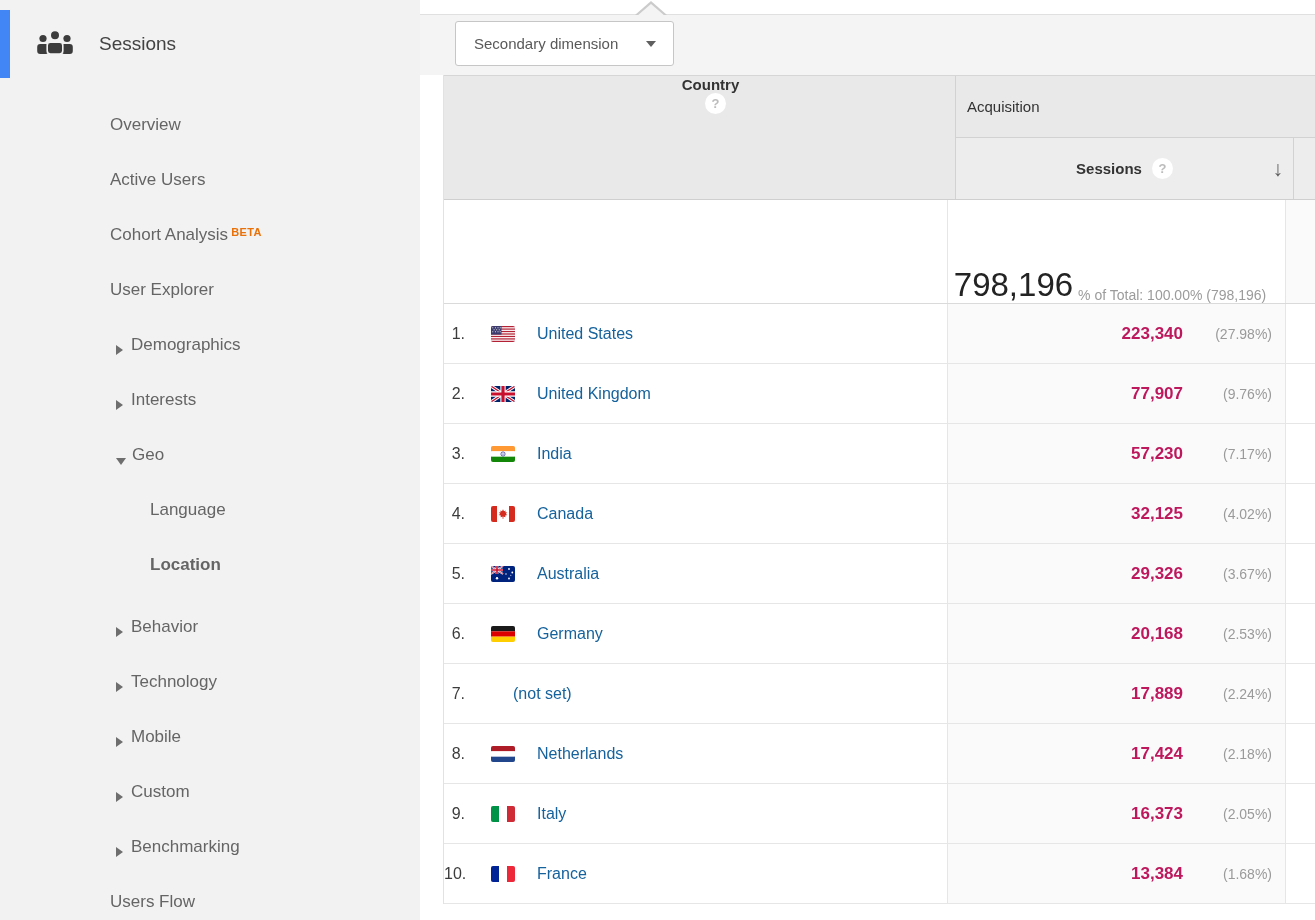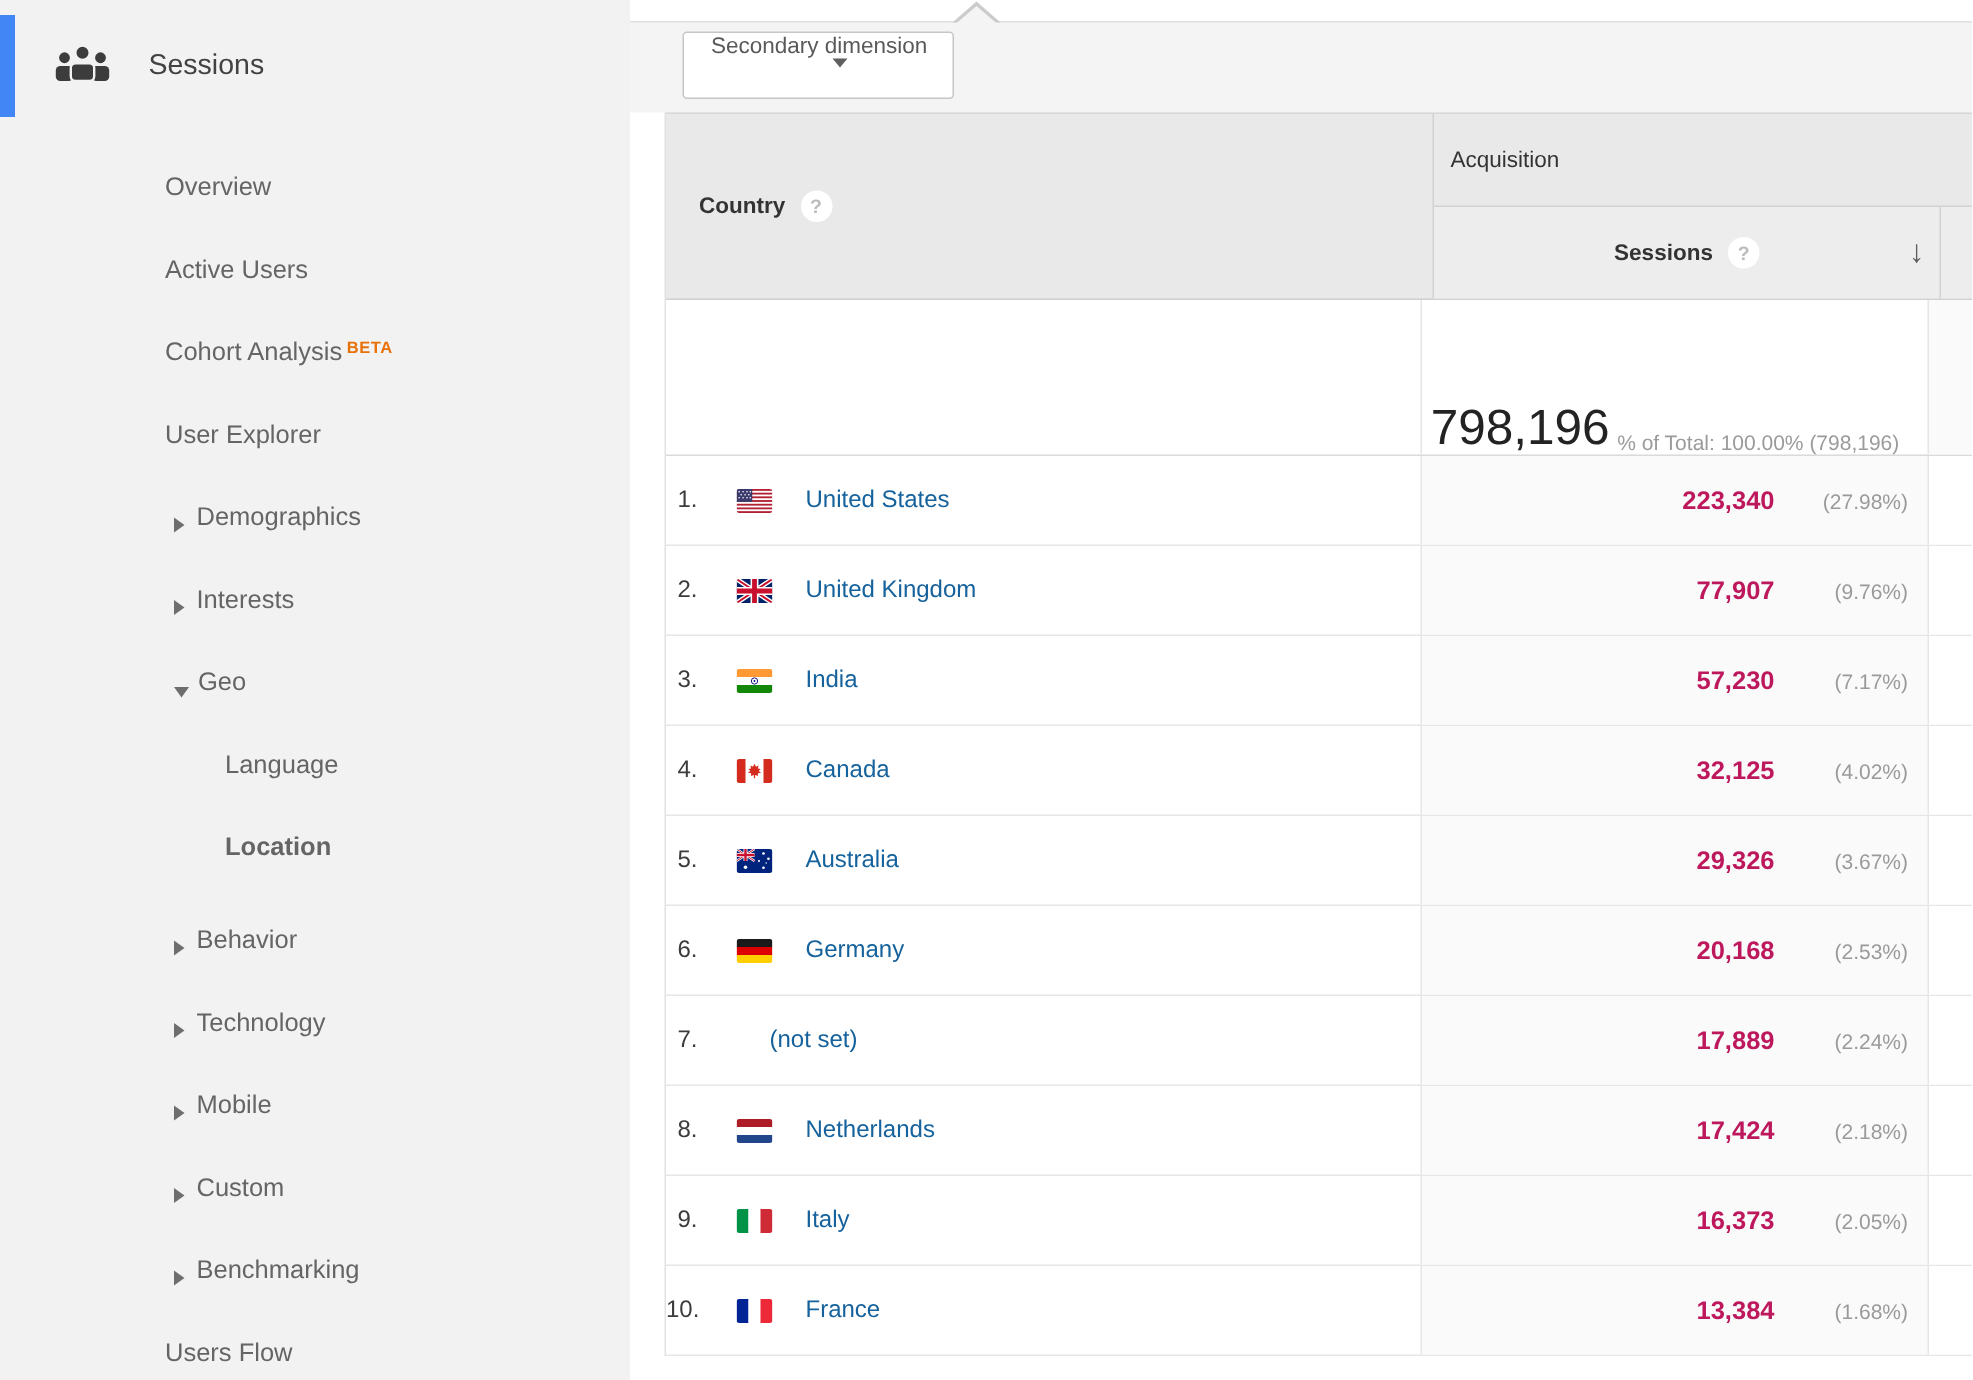--- a/index.html
+++ b/index.html
@@ -26,28 +26,28 @@
 
   
   .main { position:absolute; left:420px; top:0; width:895px; height:920px; background:#fff; }
   .band { position:absolute; left:0; top:14px; width:895px; height:61px; background:#f4f4f4; border-top:1px solid #e0e0e0; }
   .notch { position:absolute; left:215px; top:-14px; width:0; height:0;
            border-left:16px solid transparent; border-right:16px solid transparent; border-bottom:14px solid #cbcbcb; }
   .notch::after { content:""; position:absolute; left:-14px; top:2.5px; width:0; height:0;
            border-left:14px solid transparent; border-right:14px solid transparent; border-bottom:12px solid #f4f4f4; }
   .sec-dim-btn { position:absolute; left:35px; top:6px; height:45px; padding:0 17px 0 18px;
            background:#fff; border:1px solid #c6c6c6; border-radius:3px;
-           display:flex; align-items:center; font-size:15px; color:#595959; cursor:pointer;flex-direction:column; }
+           display:flex; align-items:center; font-size:15px; color:#595959; cursor:pointer; }
   .caret-down { width:0; height:0; border-top:6px solid #5f5f5f; border-left:5px solid transparent; border-right:5px solid transparent; margin-left:28px; }
 
   
   .tbl { position:absolute; left:23px; top:75px; width:872px; border-left:1px solid #e2e2e2; }
   .hdr { display:flex; height:125px; background:#e9e9e9; border-top:1px solid #d6d6d6; border-bottom:1px solid #cfcfcf; }
   .h-country { width:512px; border-right:1px solid #d2d2d2; display:flex; align-items:center; padding-left:22px;
-               font-weight:bold; font-size:15px; color:#333; }
+               font-weight:bold; font-size:15px; color:#333;flex-direction:column; }
   .h-right { flex:1; display:flex; flex-direction:column; }
   .h-acq { height:62px; display:flex; align-items:center; padding-left:11px; font-weight:normal; font-size:15px; color:#333;
            border-bottom:1px solid #d2d2d2; }
   .h-metrics { flex:1; display:flex; }
   .h-sessions { width:338px; position:relative; display:flex; align-items:center; justify-content:center;
                 font-weight:bold; font-size:15px; color:#333; border-right:1px solid #d2d2d2; background:#ededed; cursor:pointer; }
   .h-sliver { flex:1; background:#ededed; }
   .q-icon { width:21px; height:21px; border-radius:50%; background:#fff; color:#bcbcbc; font-size:13px; font-weight:bold;
             display:inline-flex; align-items:center; justify-content:center; margin-left:10px; cursor:pointer; }
   .sort-arrow { position:absolute; right:10px; top:50%; transform:translateY(-52%); font-size:21px; color:#5c5c5c; font-weight:bold; cursor:pointer; }

